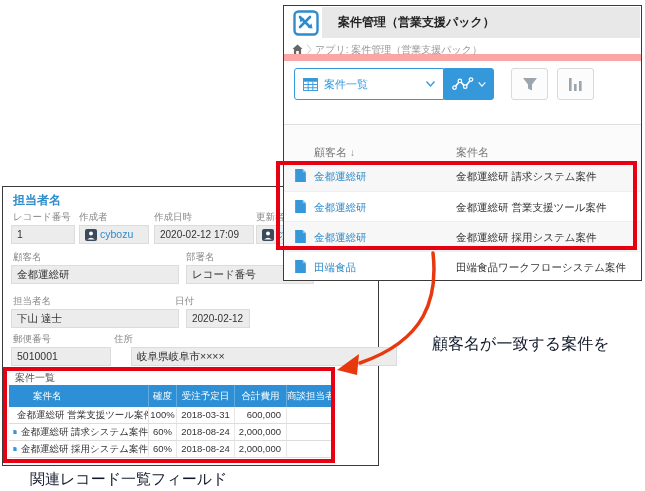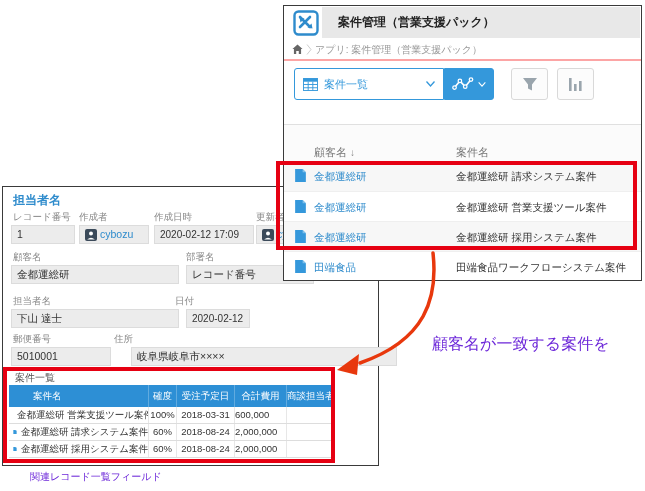--- a/index.html
+++ b/index.html
@@ -10,21 +10,21 @@
   .win { position:absolute; background:#fff; border:1px solid #3a3a3a; }
   .top-win { left:283px; top:5px; width:359px; height:276px; z-index:2; }
   .bot-win { left:2px; top:186px; width:377px; height:280px; z-index:1; }
 
   
   .tw-titlebar { position:absolute; left:0; top:0; width:100%; height:33px; background:#fff; }
   .tw-gray { position:absolute; left:38px; top:1px; right:1px; height:31px; background:#e8e8e8; }
   .tw-title { position:absolute; left:54px; top:0; line-height:32px; font-size:12px; font-weight:bold; color:#222; white-space:nowrap; }
   .app-icon { position:absolute; left:9px; top:4px; width:26px; height:26px; }
 
-  .tw-breadcrumb { position:absolute; left:0; top:33px; right:0; height:22px; border-bottom:2px solid #fca5a5; }
+  .tw-breadcrumb { position:absolute; left:0; top:33px; right:0; height:22px; border-bottom:7px solid #fca5a5; }
   .home-icon { position:absolute; left:8px; top:5px; }
   .bc-sep { position:absolute; left:22px; top:5px; }
   .bc-text { position:absolute; left:31px; top:0; line-height:22px; font-size:10px; color:#999; white-space:nowrap; }
 
   
   .tw-toolbar { position:absolute; left:0; top:56px; right:0; height:44px; }
   .view-group { position:absolute; left:10px; top:6px; height:32px; display:flex; }
   .view-select { width:150px; height:32px; border:1px solid #3498db; border-radius:3px 0 0 3px; background:#fff; display:flex; align-items:center; gap:6px; padding:0 8px; cursor:pointer; }
   .view-select .lbl { font-size:11px; color:#3498db; white-space:nowrap; }
   .view-select .chev { margin-left:auto; }
@@ -58,32 +58,32 @@
   .rl-table { position:absolute; left:6px; top:198px; width:322px; font-size:9.5px; }
   .rl-head { display:flex; height:22px; background:#2d8fd5; color:#fff; }
   .rl-head .c { line-height:22px; text-align:center; border-right:1px solid rgba(255,255,255,0.25); overflow:hidden; white-space:nowrap; }
   .rl-head .c:last-child { border-right:none; }
   .rl-row { display:flex; height:17px; background:#fff; border-bottom:1px solid #ddd; }
   .rl-row .c { line-height:16px; border-right:1px solid #e7e7e7; overflow:hidden; white-space:nowrap; color:#333; }
   .rl-row .c:last-child { border-right:none; }
   .c-name { width:140px; display:flex; align-items:center; gap:4px; padding-left:4px; }
   .c-prob { width:28px; text-align:center; }
   .c-date { width:58px; text-align:center; }
-  .c-cost { width:52px; text-align:left; padding-right:5px; }
+  .c-cost { width:52px; text-align:right; padding-right:5px; }
   .c-person { width:44px; }
   .rl-head .c-name { display:block; padding-left:24px; text-align:left; }
   .rl-head .c-cost { text-align:center; padding-right:0; }
 
   
   .red-box { position:absolute; border:4px solid #e60012; z-index:4; pointer-events:none; }
   .red-box-top { left:276px; top:161px; width:361px; height:89px; }
   .red-box-bottom { left:3px; top:367px; width:332px; height:96px; }
-  .red-note { position:absolute; color:#6d28d9; z-index:5; white-space:nowrap; }
+  .red-note { position:absolute; color:#0f172a; z-index:5; white-space:nowrap; }
   .note-match { left:432px; top:334px; font-size:16px; line-height:19px; }
-  .note-related { left:30px; top:470px; font-size:10px; }
+  .note-related { left:30px; top:470px; font-size:15px; }
   .arrow-svg { position:absolute; left:0; top:0; z-index:5; pointer-events:none; }
 </style>
 </head>
 <body>
 
 <div class="stage">
 
   <div class="win bot-win">
     <div class="bw-title">担当者名</div>
 

